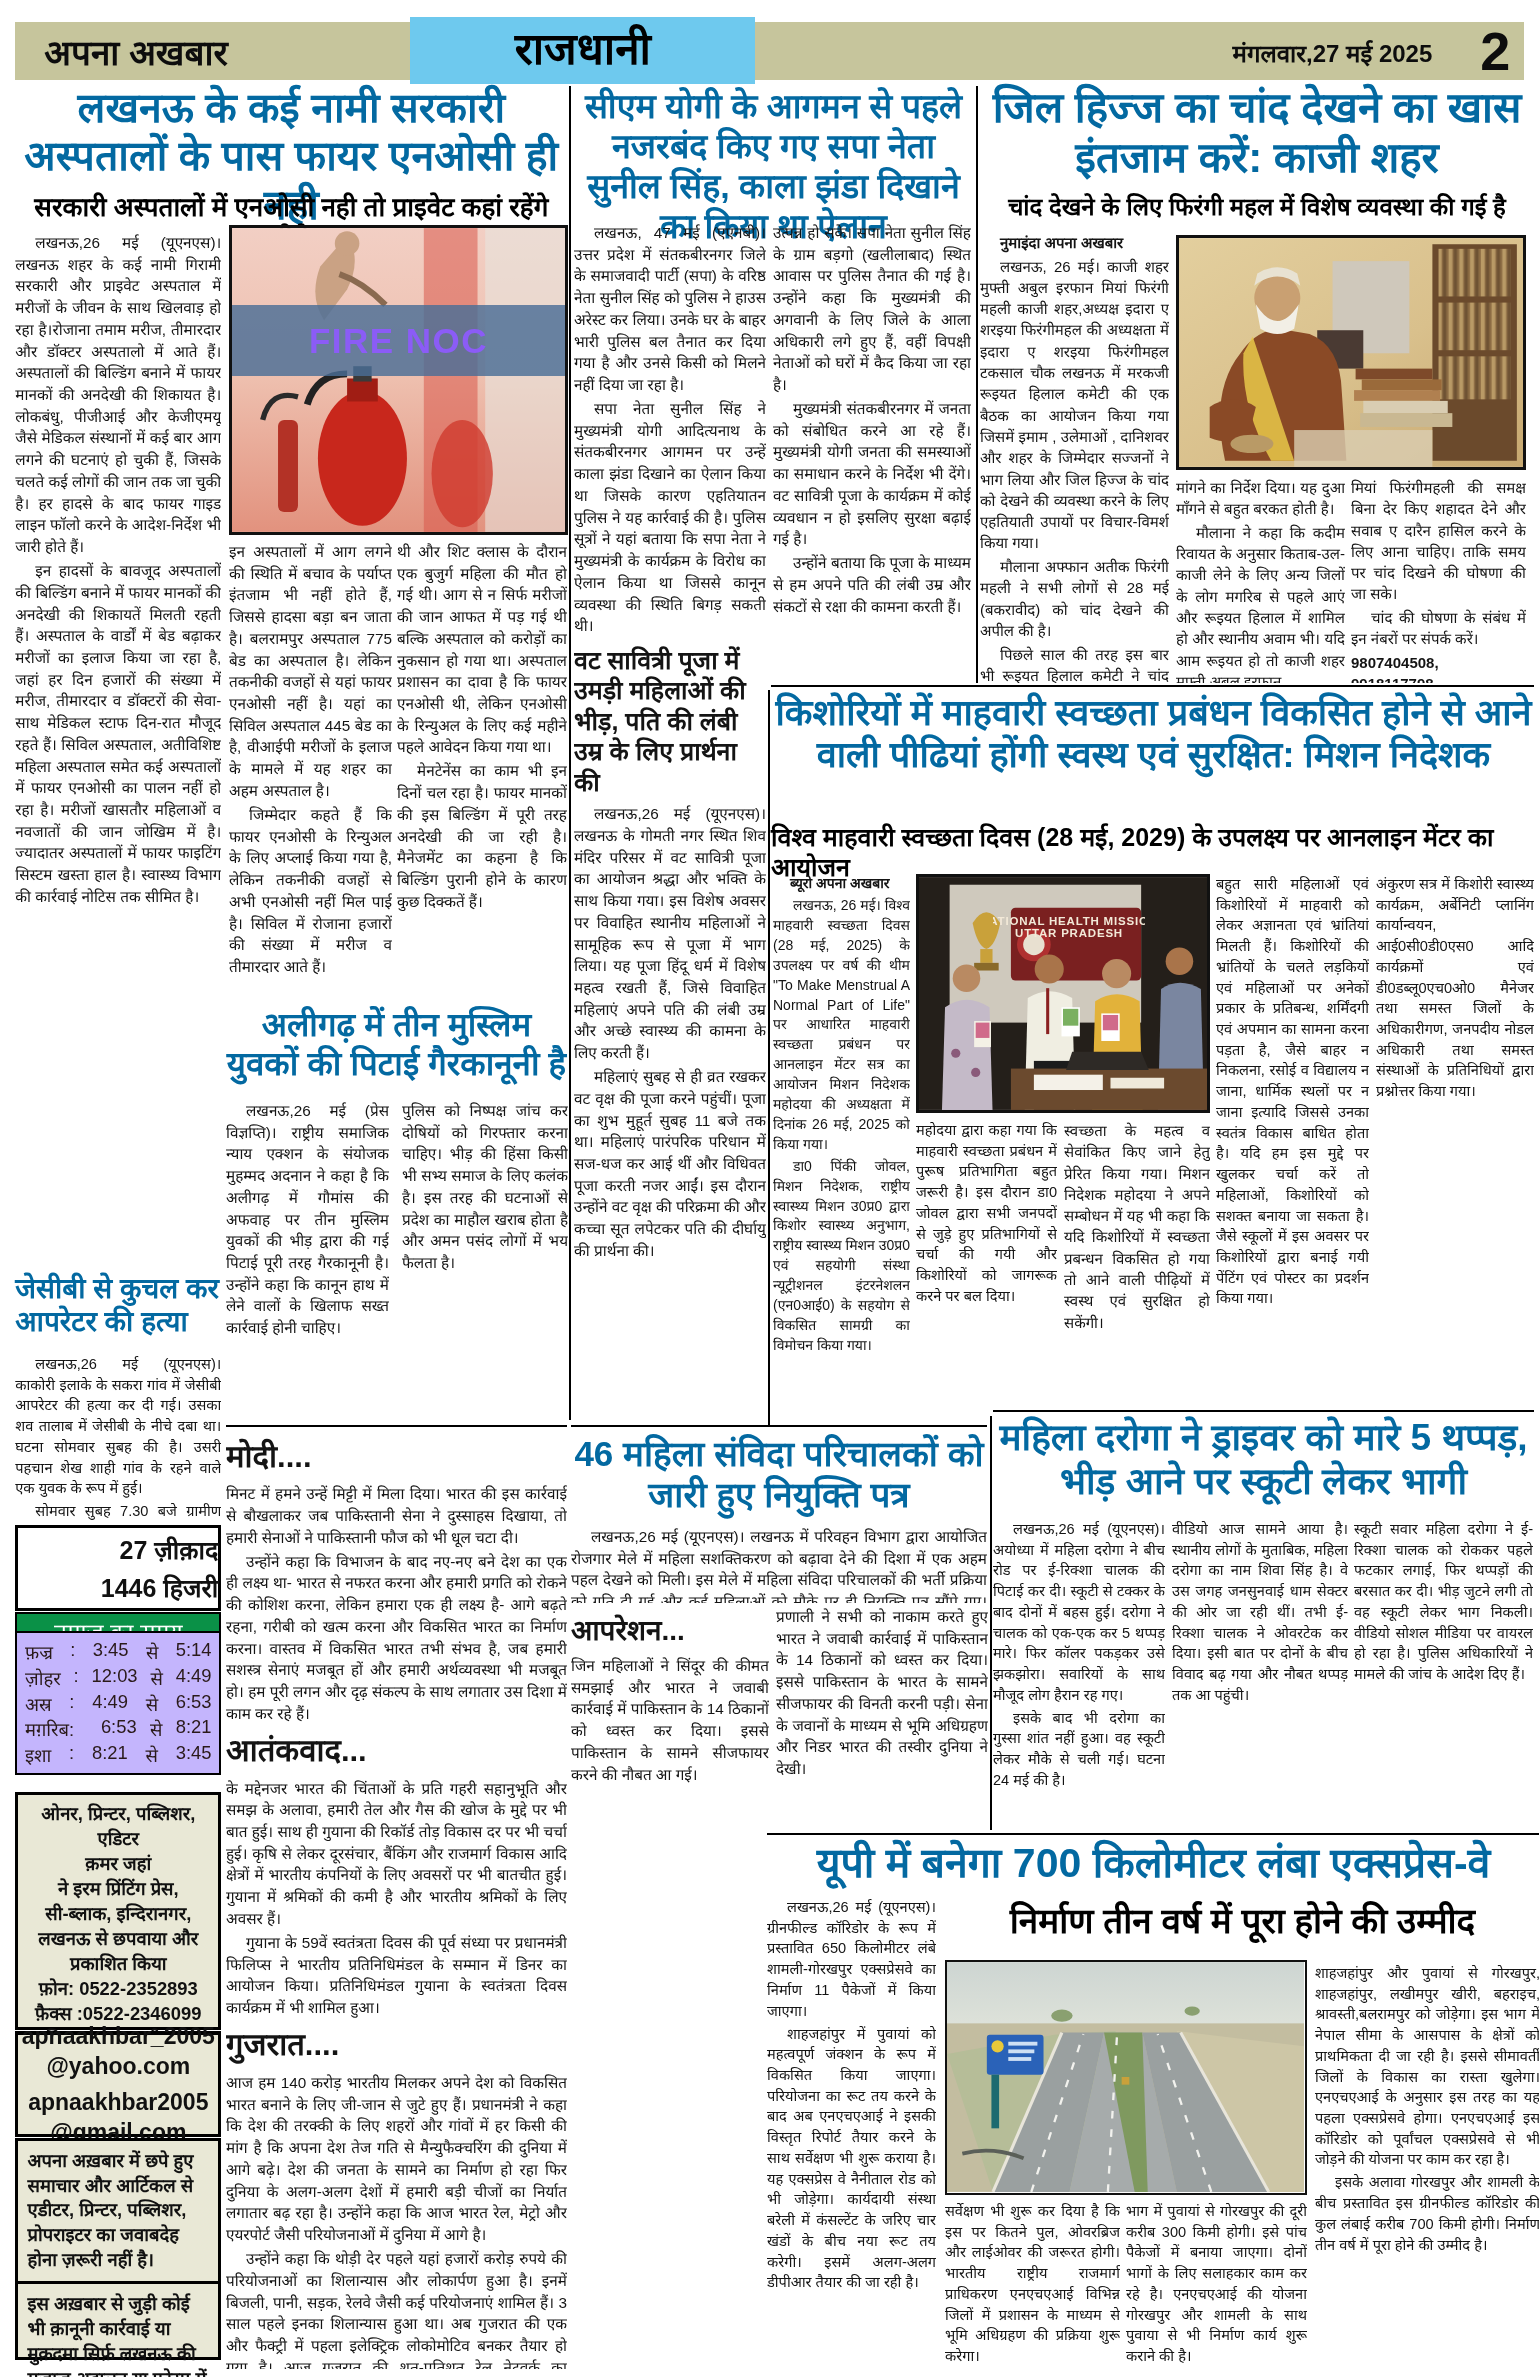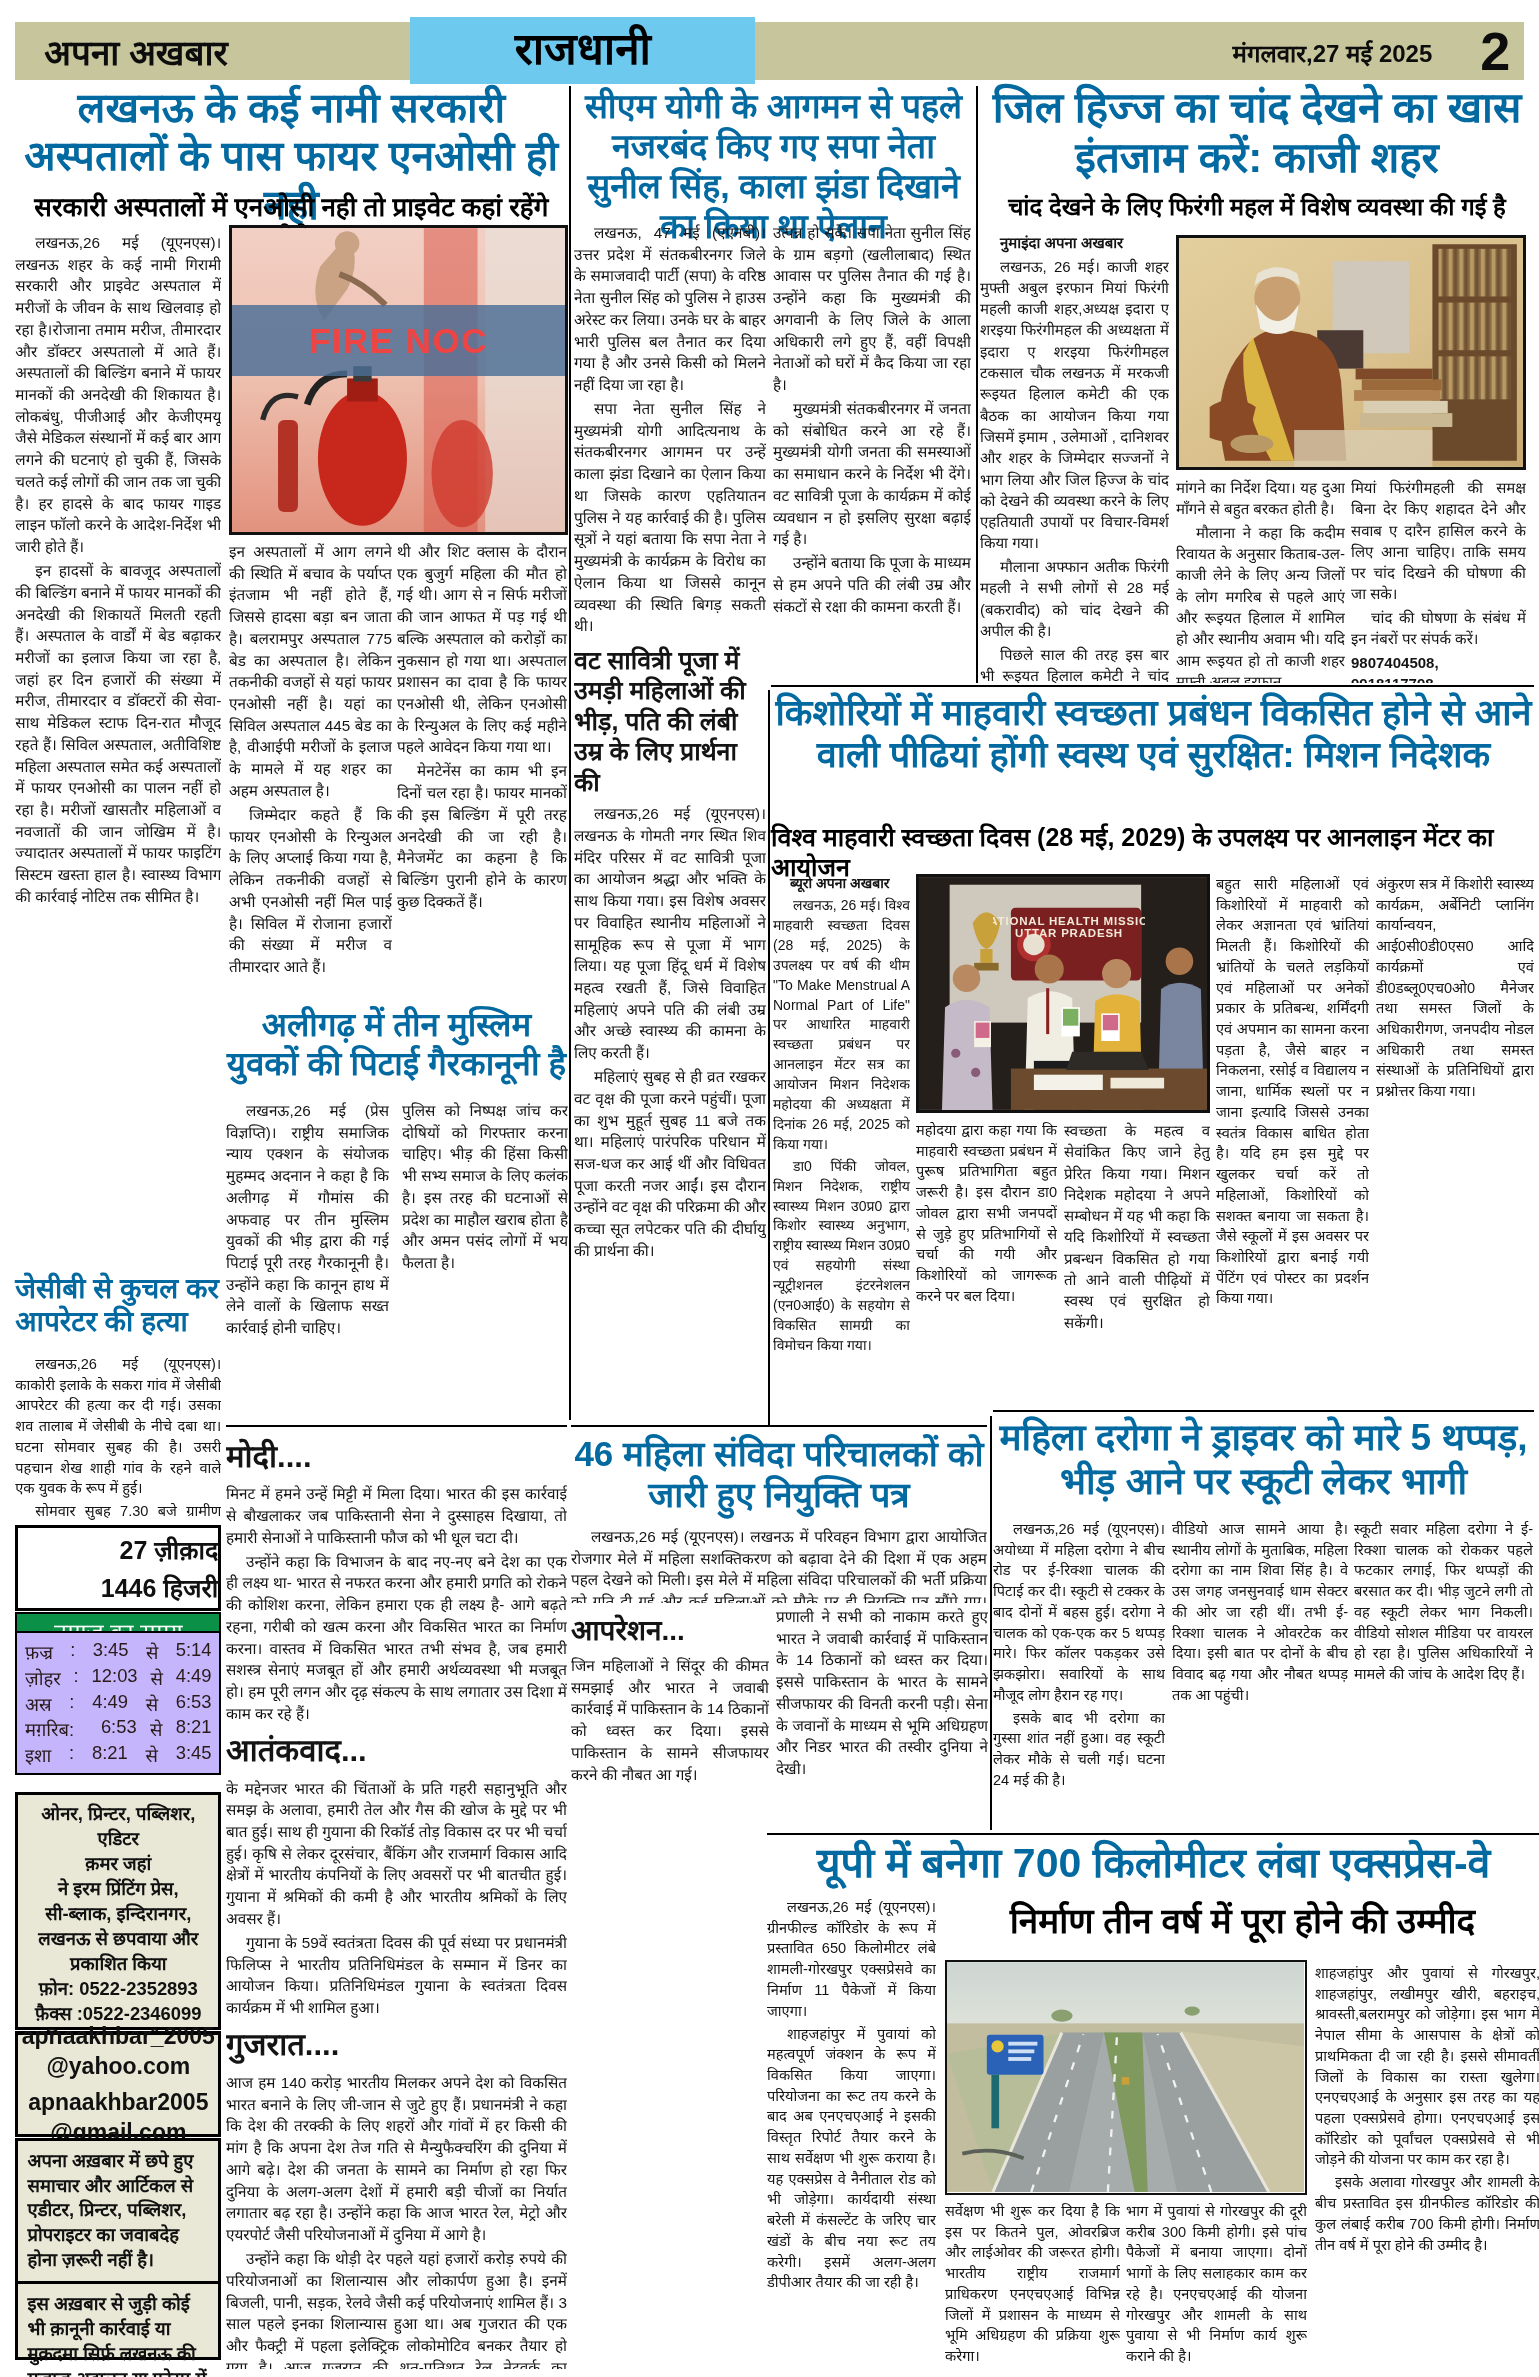--- a/index.html
+++ b/index.html
@@ -89,21 +89,21 @@
     <path d="M140 60 q30 10 60 40" stroke="#8a6a50" stroke-width="8" fill="none"></path>
     <rect x="60" y="250" width="26" height="120" rx="8" fill="#b33226"></rect>
     <path d="M40 250 q10 -40 46 -30" stroke="#2a2a2a" stroke-width="7" fill="none"></path>
     <ellipse cx="170" cy="300" rx="58" ry="88" fill="#c8271c"></ellipse>
     <rect x="150" y="196" width="40" height="30" fill="#a01d14"></rect>
     <rect x="158" y="180" width="24" height="20" fill="#3a3a3a"></rect>
     <path d="M150 190 q-40 0 -52 40" stroke="#222" stroke-width="9" fill="none"></path>
     <ellipse cx="300" cy="320" rx="40" ry="70" fill="#cf3b2e" opacity="0.8"></ellipse>
   </svg>
   <div style="position:absolute;left:0;top:77px;width:100%;height:71px;background:rgba(74,110,150,0.82);display:flex;align-items:center;justify-content:center;">
-    <span style="color:#ef4444;font-weight:800;font-size:35px;letter-spacing:1.5px;">FIRE NOC</span>
+    <span style="color:#8b5cf6;font-weight:800;font-size:35px;letter-spacing:1.5px;">FIRE NOC</span>
   </div>
 </div>
 
 <div class="abs body-col" style="left:229px;top:541px;width:163px;height:459px;">
   <p class="noind">इन अस्पतालों में आग लगने की स्थिति में बचाव के पर्याप्त इंतजाम भी नहीं होते हैं, जिससे हादसा बड़ा बन जाता है। बलरामपुर अस्पताल 775 बेड का अस्पताल है। लेकिन तकनीकी वजहों से यहां फायर एनओसी नहीं है। यहां का सिविल अस्पताल 445 बेड का है, वीआईपी मरीजों के इलाज के मामले में यह शहर का अहम अस्पताल है।</p>
   <p>जिम्मेदार कहते हैं कि फायर एनओसी के रिन्युअल के लिए अप्लाई किया गया है, लेकिन तकनीकी वजहों से अभी एनओसी नहीं मिल पाई है। सिविल में रोजाना हजारों की संख्या में मरीज व तीमारदार आते हैं।</p>
 </div>
 <div class="abs body-col" style="left:397px;top:541px;width:170px;height:459px;">
   <p class="noind">थी और शिट क्लास के दौरान एक बुजुर्ग महिला की मौत हो गई थी। आग से न सिर्फ मरीजों की जान आफत में पड़ गई थी बल्कि अस्पताल को करोड़ों का नुकसान हो गया था। अस्पताल प्रशासन का दावा है कि फायर एनओसी थी, लेकिन एनओसी के रिन्युअल के लिए कई महीने पहले आवेदन किया गया था।</p>
   <p>मेनटेनेंस का काम भी इन दिनों चल रहा है। फायर मानकों की इस बिल्डिंग में पूरी तरह अनदेखी की जा रही है। मैनेजमेंट का कहना है कि बिल्डिंग पुरानी होने के कारण कुछ दिक्कतें हैं।</p>

